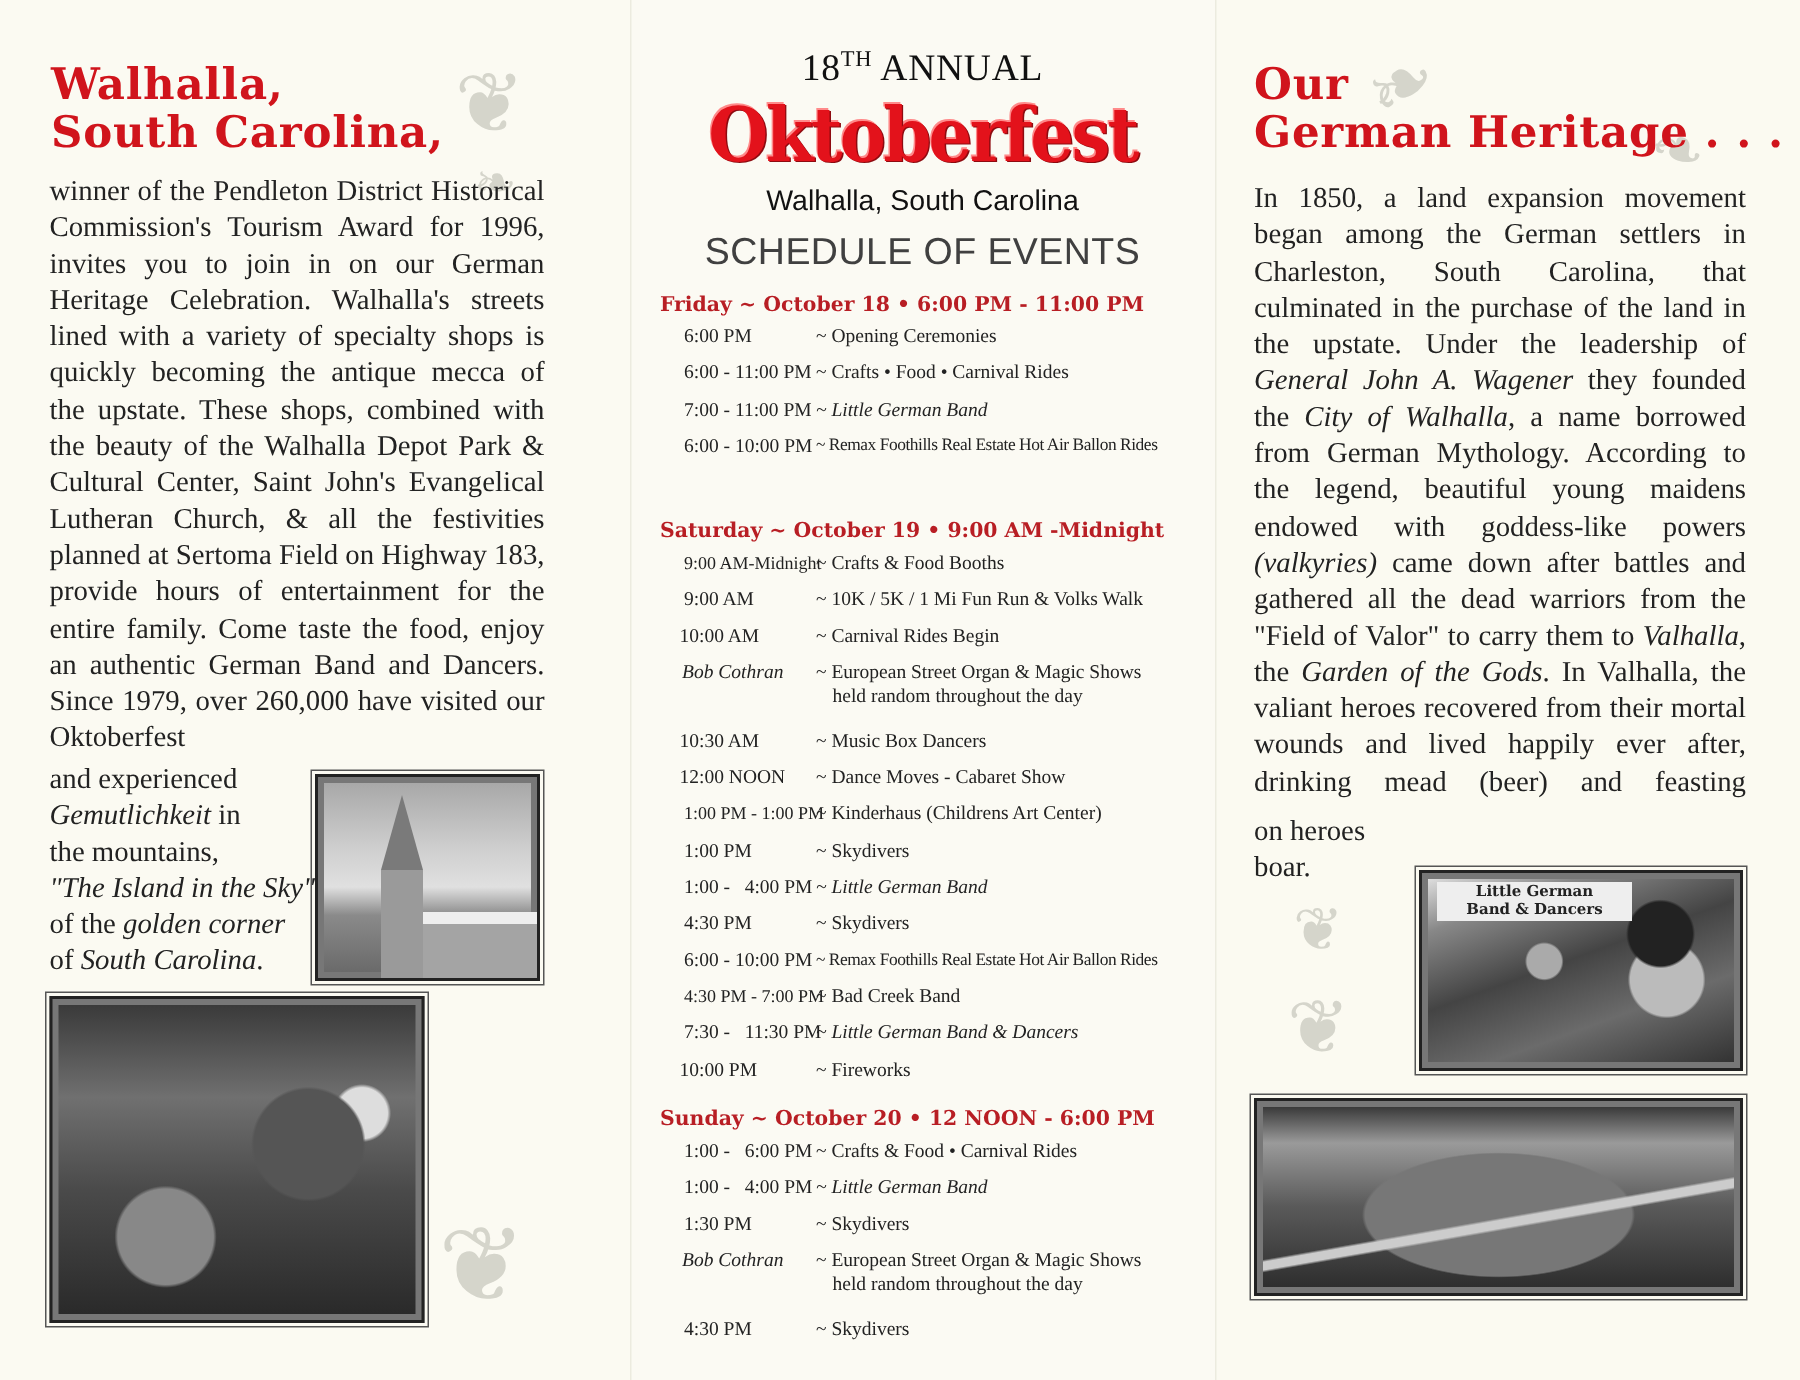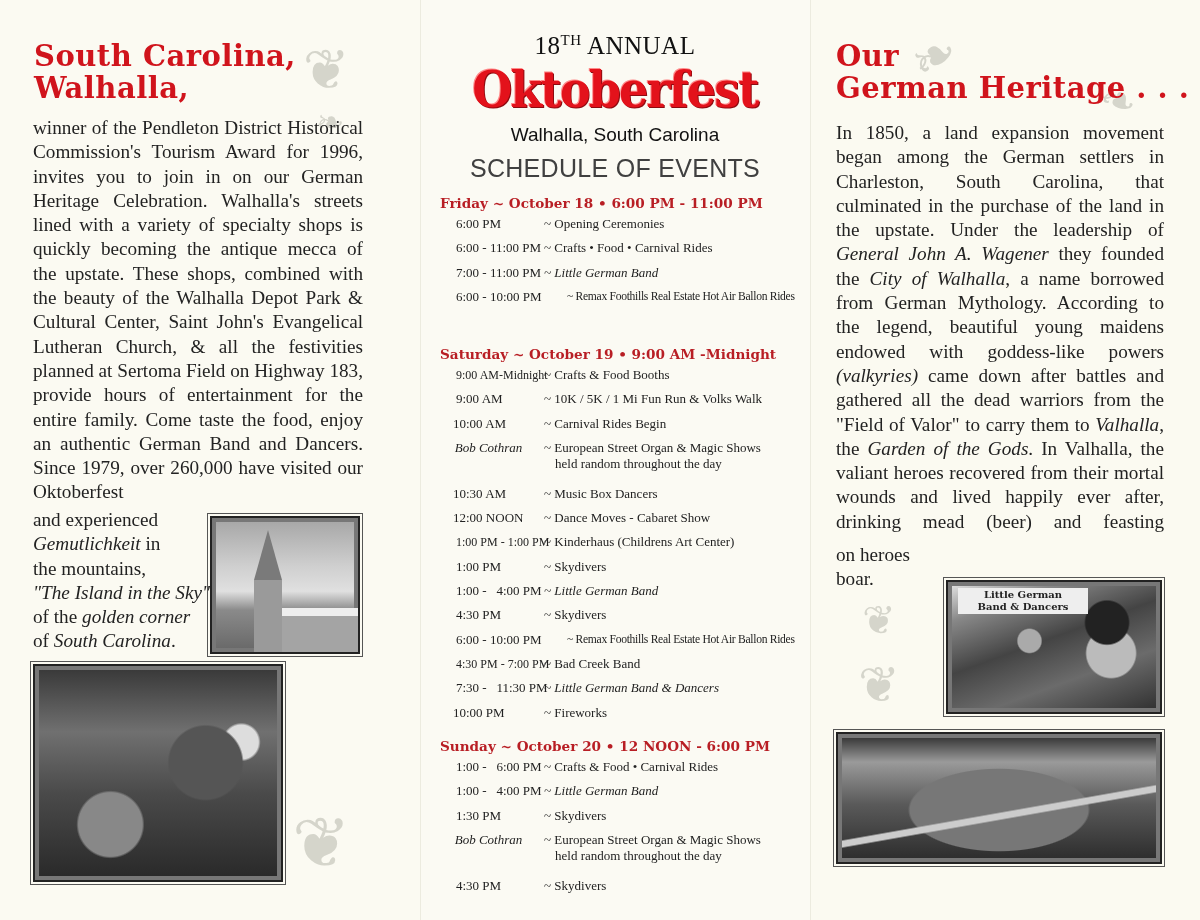--- a/index.html
+++ b/index.html
@@ -101,21 +101,21 @@
       color: #b81e24;
       font-size: 13.6px;
       line-height: 18px;
       margin-left: 4px;
     }
     .ev { display: flex; font-family: "Liberation Serif", serif; font-size: 13px; color: #222; min-height: 24.3px; line-height: 16px; padding-top: 4px; }
     .ev .t { width: 108px; flex: none; padding-left: 20px; white-space: nowrap; }
     .ev .t.r { text-align: center; padding-right: 3px; padding-left: 0; font-style: italic; }
     .ev .t.x { padding-left: 17px; }
     .ev .d { flex: 1; white-space: nowrap; }
-    .ev .d.cond { font-size: 11.6px; letter-spacing: -0.3px; margin-left: 23px; }
+    .ev .d.cond { font-size: 11.6px; letter-spacing: -0.3px; }
 
     
     .right-heading { position: absolute; left: 836px; top: 40px; width: 360px; }
     .right-body { position: absolute; left: 836px; top: 121px; width: 328px; }
     .right-body2 { position: absolute; left: 836px; top: 543px; width: 100px; }
     .photo-kid { left: 946px; top: 580px; width: 216px; height: 134px; }
     .photo-kid .inner {
       background:
         radial-gradient(circle at 76% 30%, #222 0 12%, transparent 13%),
         radial-gradient(circle at 78% 55%, #bbb 0 14%, transparent 15%),
@@ -142,22 +142,22 @@
 <div class="panel panel-mid"></div>
 <div class="panel panel-right"></div>
 <div class="fold" style="left:420px"></div>
 <div class="fold" style="left:810px"></div>
 
 <span class="leaf" style="left:303px;top:42px;font-size:56px;">❦</span>
 <span class="leaf" style="left:316px;top:105px;font-size:34px;">❧</span>
 <span class="leaf" style="left:292px;top:808px;font-size:70px;">❦</span>
 
 <div class="left-heading heading-big">
+  <div>Walhalla,</div>
   <div>South Carolina,</div>
-  <div>Walhalla,</div>
 </div>
 
 <div class="left-body body-text" style="text-align-last:left;">winner of the Pendleton District Historical Commission's Tourism Award for 1996, invites you to join in on our German Heritage Celebration. Walhalla's streets lined with a variety of specialty shops is quickly becoming the antique mecca of the upstate. These shops, combined with the beauty of the Walhalla Depot Park &amp; Cultural Center, Saint John's Evangelical Lutheran Church, &amp; all the festivities planned at Sertoma Field on Highway 183, provide hours of entertainment for the entire family. Come taste the food, enjoy an authentic German Band and Dancers. Since 1979, over 260,000 have visited our Oktoberfest</div>
 
 <div class="left-body2 body-text nojust">
   <div>and experienced</div>
   <div><i>Gemutlichkeit</i><span> in</span></div>
   <div>the mountains,</div>
   <div><i>"The Island in the Sky"</i></div>
   <div><span>of the </span><i>golden corner</i></div>

